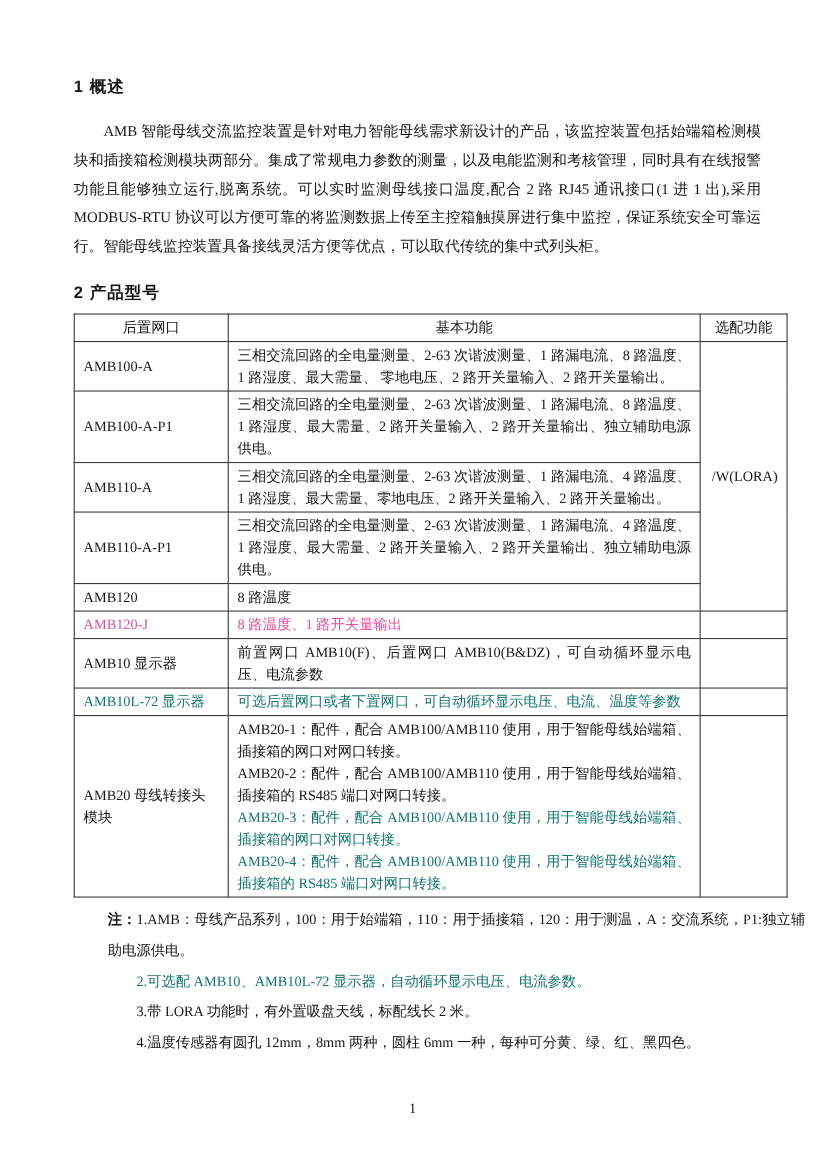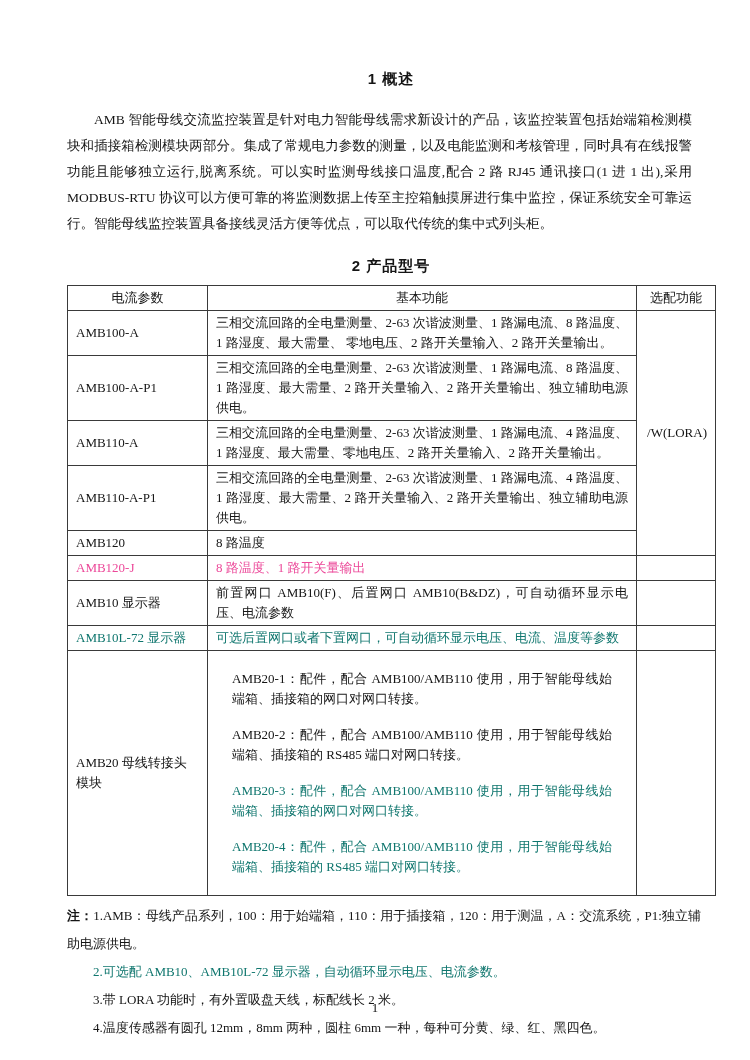--- a/index.html
+++ b/index.html
@@ -11,21 +11,20 @@
   }
   .page { position: relative; width: 750px; height: 1060px; overflow: hidden; }
   .content { position: absolute; left: 67px; top: 70px; width: 648px; }
 
   .sec-heading {
     font-family: "Liberation Sans", sans-serif;
     font-weight: bold;
     font-size: 15px;
     margin: 0 0 8px 0;
     letter-spacing: 1px;
-    text-align: center;
   }
   .overview-para {
     font-size: 13.5px;
     line-height: 26px;
     text-align: justify;
     text-indent: 2em;
     margin: 18px 0 20px 0;
     width: 625px;
   }
   .products-heading { margin-top: 10px; margin-bottom: 9px; }
@@ -49,39 +48,40 @@
 
   tr.head th {
     font-weight: normal;
     text-align: center;
     height: 20px;
     line-height: 20px;
   }
   td.model-cell { text-align: left; }
   td.feat-cell  { text-align: justify; }
   td.opt-cell   { text-align: right; }
-  td.feat-cell p { margin: 16px; }
+  td.feat-cell p { margin: 0; }
 
   .h48  { height: 44px; }
   .h60  { height: 56px; }
   .h26  { height: 22px; }
   .h44  { height: 40px; }
   .h158 { height: 154px; }
 
   .c-red   { color: #ec4899; }
   .c-blue  { color: #0f766e; }
   .c-green { color: #0f766e; }
   .c-black { color: #151515; }
 
   .notes {
     margin-top: 6px;
     font-size: 13px;
     line-height: 28px;
     width: 634px;
     text-align: justify;
+    margin-left: 31px;
   }
   .note-prefix {
     font-family: "Liberation Sans", sans-serif;
     font-weight: bold;
   }
   .note-indent { padding-left: 26px; }
 
   .page-number {
     position: absolute;
     top: 1000px;
@@ -103,21 +103,21 @@
     <h2 class="sec-heading products-heading">2 产品型号</h2>
 
     <table class="product-table">
       <colgroup>
           <col class="c-model">
           <col class="c-feat">
           <col class="c-opt">
         </colgroup>
       <tbody>
         <tr class="head">
-          <th>电流参数</th>
+          <th>后置网口</th>
           <th>基本功能</th>
           <th>选配功能</th>
         </tr>
         <tr class="h48">
           <td class="model-cell">AMB100-A</td>
           <td class="feat-cell">三相交流回路的全电量测量、2-63 次谐波测量、1 路漏电流、8 路温度、1 路湿度、最大需量、 零地电压、2 路开关量输入、2 路开关量输出。</td>
           <td class="opt-cell" rowspan="5">/W(LORA)</td>
         </tr>
         <tr class="h60">
           <td class="model-cell">AMB100-A-P1</td>

